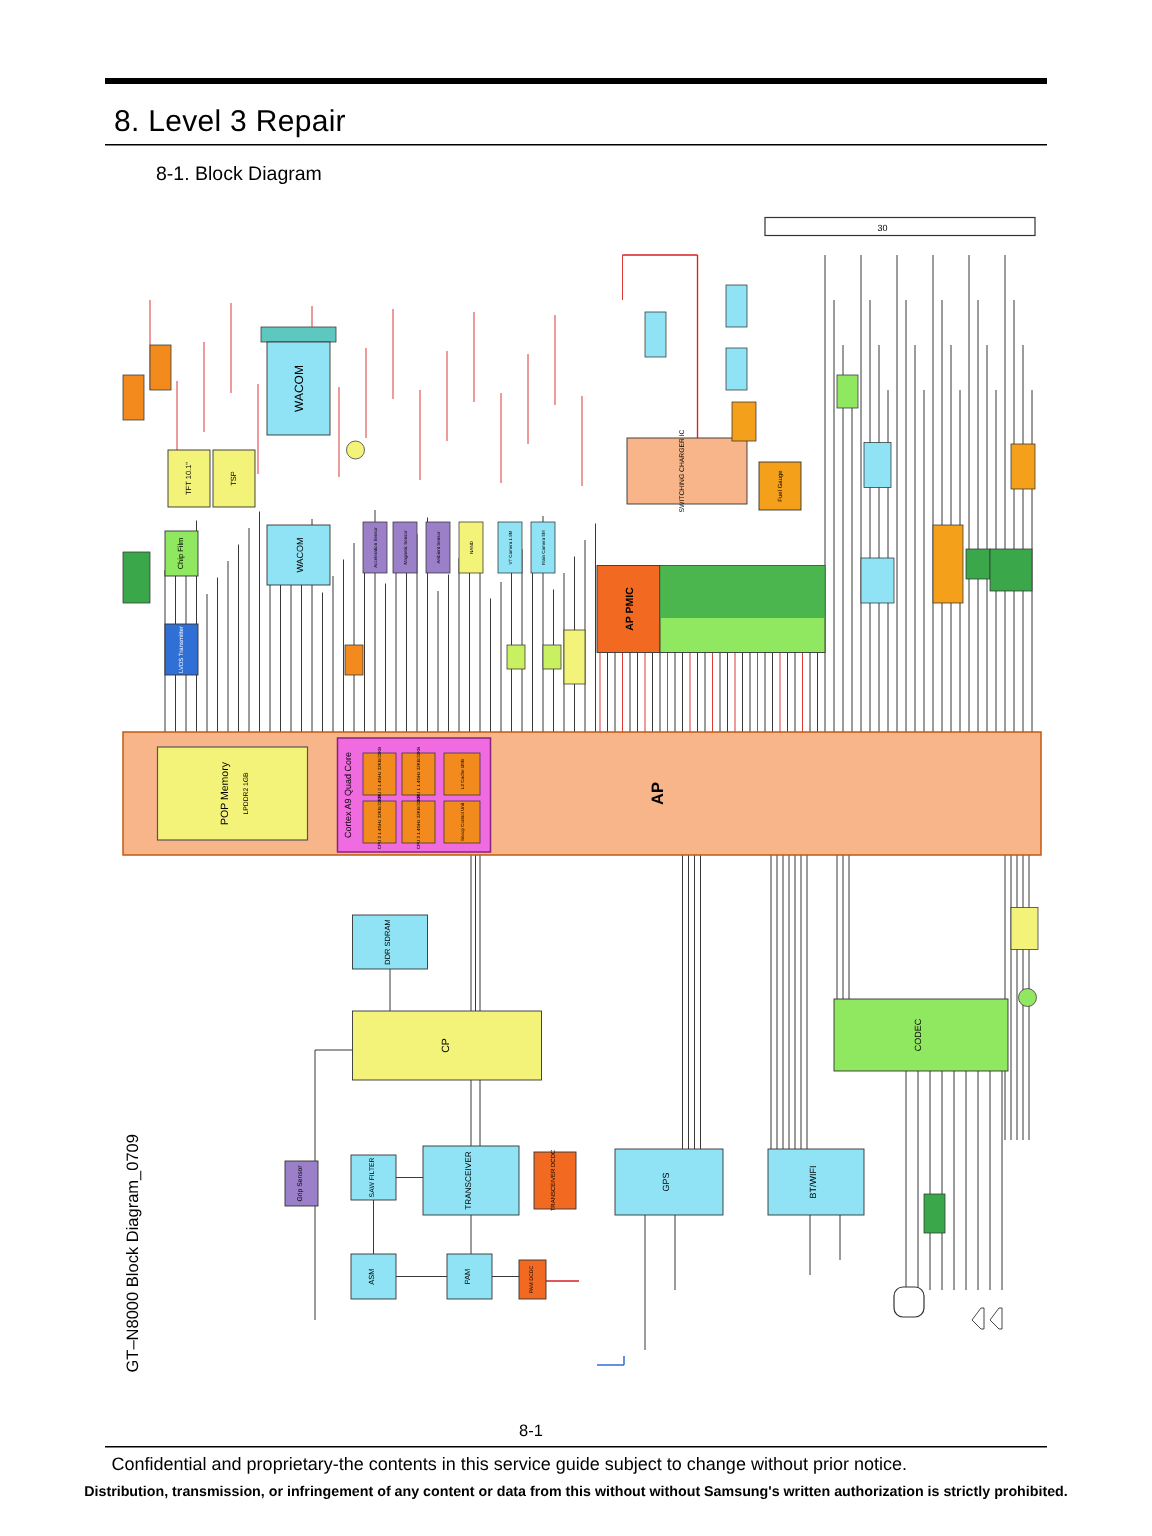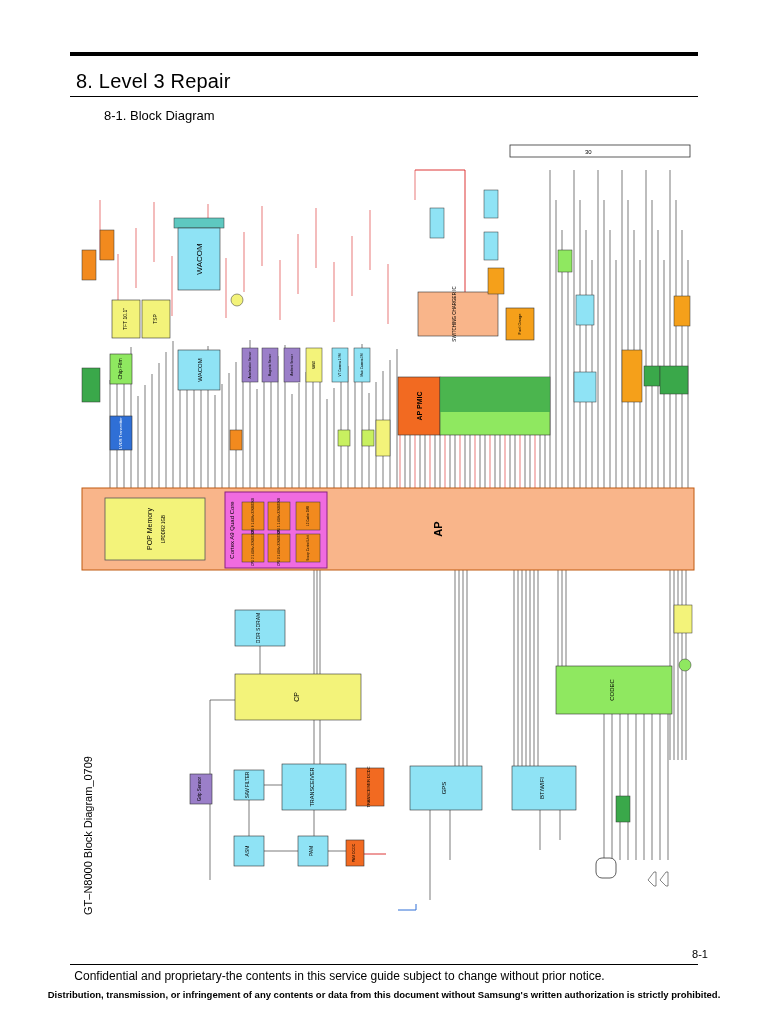--- a/index.html
+++ b/index.html
@@ -3,21 +3,21 @@
 <meta charset="utf-8">
 <style>
   html,body{margin:0;padding:0;background:#fff;}
   body{width:768px;height:1024px;position:relative;overflow:hidden;font-family:"Liberation Sans",sans-serif;color:#000;}
   .abs{position:absolute;}
   #title-bar{left:70px;top:52px;width:628px;height:4px;background:#000;}
   #section-title{left:76px;top:70px;font-size:20px;font-weight:normal;letter-spacing:0.2px;}
   #title-rule{left:70px;top:96px;width:628px;height:1px;background:#000;}
   #subsection{left:76px;top:108px;font-size:13px;margin-left:28px;}
   #diagram{left:70px;top:140px;width:628px;height:790px;}
-  #page-num{left:0;width:708px;top:948px;font-size:11px;text-align:right;}
+  #page-num{left:0;width:708px;top:948px;font-size:11px;text-align:center;}
   #footer-rule{left:70px;top:964px;width:628px;height:1px;background:#000;}
   #footer-1{left:0;width:679px;top:969px;font-size:12px;text-align:center;}
   #footer-2{left:0;width:768px;top:989px;font-size:9.5px;text-align:center;font-weight:bold;}
   svg text{font-family:"Liberation Sans",sans-serif;}
 </style>
 </head>
 <body>
 
 <div id="title-bar" class="abs"></div>
 <div id="section-title" class="abs">8.  Level 3 Repair</div>
@@ -356,13 +356,13 @@
   <rect x="546" y="656" width="14" height="26" fill="#3aa84a" stroke="#333" stroke-width="0.5"></rect>
   <rect x="526" y="718" width="20" height="20" rx="6" fill="#fff" stroke="#333" stroke-width="0.8"></rect>
   <path d="M578 740 l6 -8 h2 v14 h-2 z" fill="#fff" stroke="#333" stroke-width="0.6"></path>
   <path d="M590 740 l6 -8 h2 v14 h-2 z" fill="#fff" stroke="#333" stroke-width="0.6"></path>
   <path d="M328 770 h18 M346 770 v-6" stroke="#2f6fd6" stroke-width="1" fill="none"></path>
 </svg>
 
 <div id="page-num" class="abs">8-1</div>
 <div id="footer-rule" class="abs"></div>
 <div id="footer-1" class="abs">Confidential and proprietary-the contents in this service guide subject to change without prior notice.</div>
-<div id="footer-2" class="abs">Distribution, transmission, or infringement of any contents or data from this document without Samsung's written authorization is strictly prohibited.</div>
+<div id="footer-2" class="abs">Distribution, transmission, or infringement of any content or data from this without without Samsung's written authorization is strictly prohibited.</div>
 
 </body></html>

